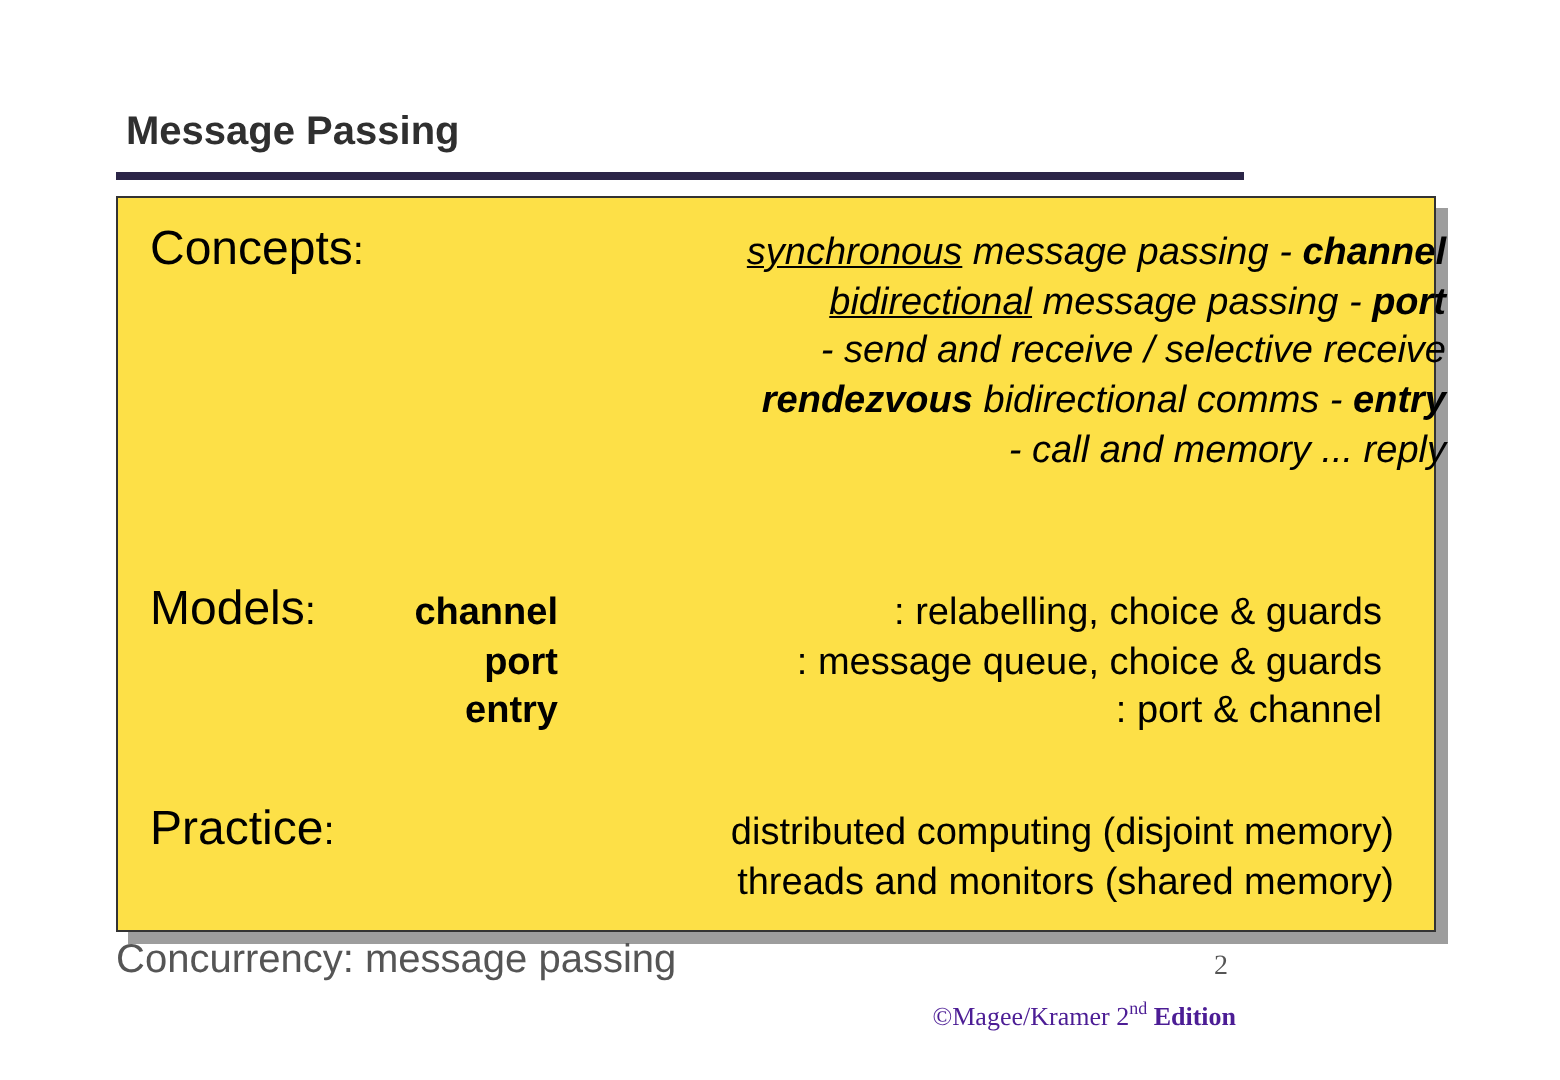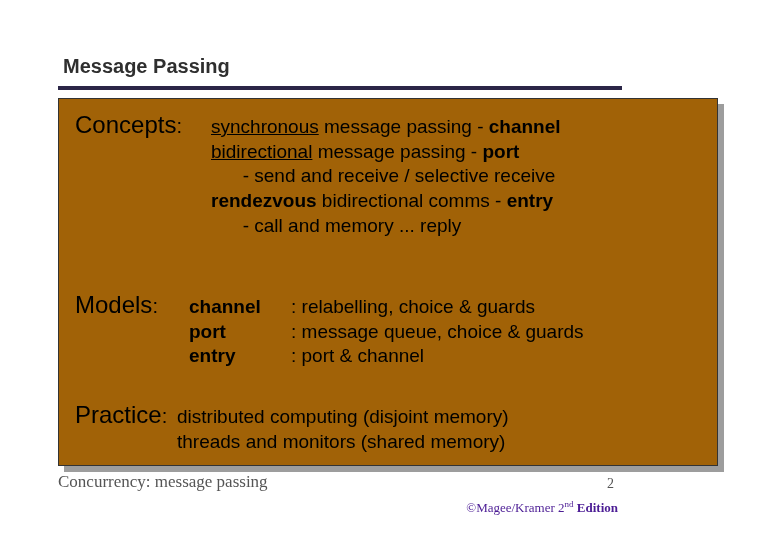--- a/index.html
+++ b/index.html
@@ -47,23 +47,24 @@
     width: 660px;
     height: 368px;
     background: #9d9d9d;
   }
   .box {
     position: absolute;
     left: 58px;
     top: 98px;
     width: 660px;
     height: 368px;
-    background: #a16207;
+    background: #fde047;
     border: 1.5px solid #333;
     box-sizing: border-box;
+    text-align: right;
   }
 
   
   .section-label {
     font-family: "Comic Sans MS", "Comic Sans", cursive, sans-serif;
     font-size: 24px;
     font-weight: normal;
   }
   .colon {
     font-family: Arial, Helvetica, sans-serif;
@@ -74,36 +75,36 @@
   .body-text {
     font-family: "Comic Sans MS", "Comic Sans", cursive, sans-serif;
     font-size: 19px;
     line-height: 1.3;
   }
   .bold { font-weight: bold; }
   .u { text-decoration: underline; }
 
   
   .concepts-label { position: absolute; left: 16px; top: 12px; }
-  .concepts-body  { position: absolute; left: 152px; top: 16px; width: 500px; }
+  .concepts-body  { position: absolute; left: 164px; top: 16px; width: 500px; font-style: italic; }
 
   .models-label   { position: absolute; left: 16px; top: 192px; }
   .models-terms   { position: absolute; left: 130px; top: 196px; width: 90px; }
   .models-defs    { position: absolute; left: 232px; top: 196px; width: 400px; }
 
   .practice-label { position: absolute; left: 16px; top: 302px; }
   .practice-body  { position: absolute; left: 118px; top: 306px; width: 520px; }
 
   
   .footer-left {
     position: absolute;
     left: 58px;
     bottom: 48px;
-    font-family: Liberation Serif, serif;
-    font-size: 17px;
+    font-family: Liberation Sans, sans-serif;
+    font-size: 20px;
     color: #555;
     text-align: right;
   }
   .footer-page {
     position: absolute;
     right: 50px;
     bottom: 48px;
     font-family: "Times New Roman", Times, serif;
     font-size: 14px;
     color: #555;

